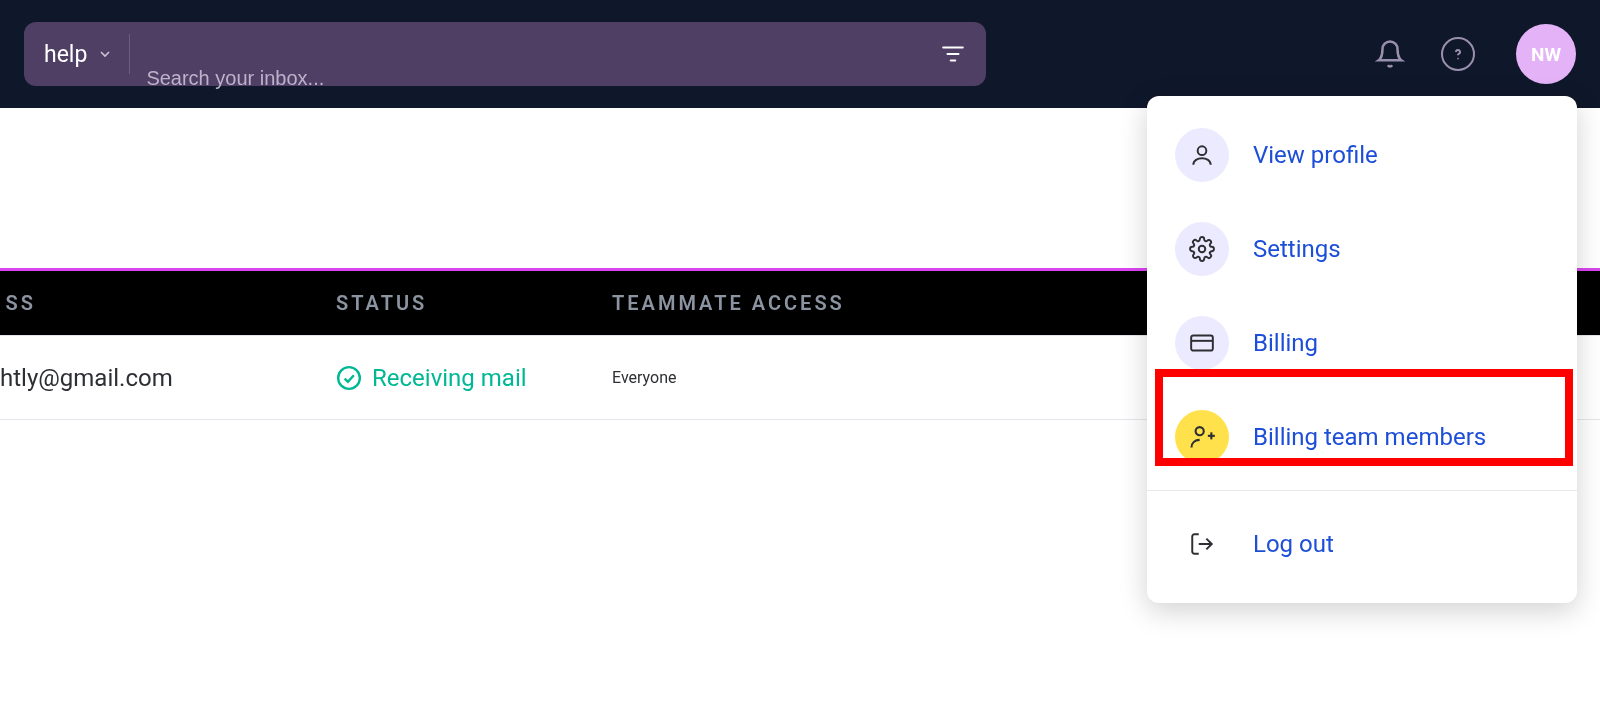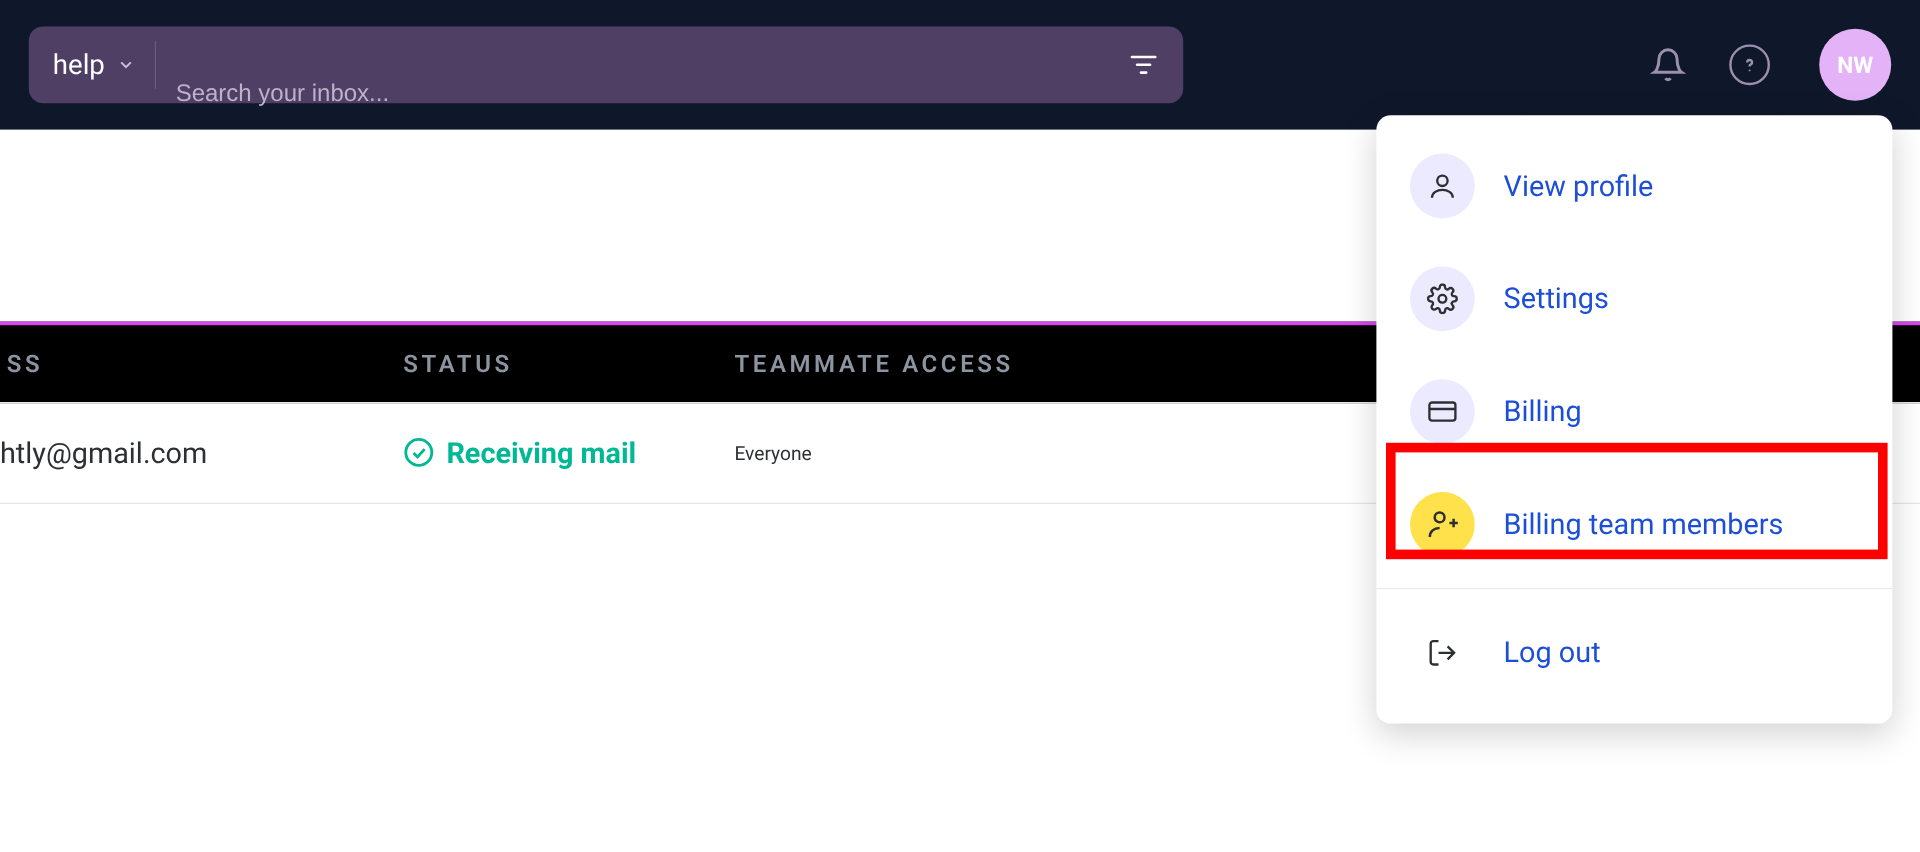--- a/index.html
+++ b/index.html
@@ -71,21 +71,21 @@
   .col-status { width: 276px; }
   .col-team   { flex: 1; }
 
   .row {
     height: 84px;
     display: flex;
     align-items: center;
     border-bottom: 1px solid #e3e6ea;
   }
   .cell-ss   { width: 336px; font-size: 24px; color: #2d2f33; }
-  .cell-status { width: 276px; display:flex; align-items:flex-start; gap:10px; color:#00b894; font-weight:700; font-size:24px;}
+  .cell-status { width: 276px; display:flex; align-items:center; gap:10px; color:#00b894; font-weight:400; font-size:24px;}
   .cell-team { flex:1; font-size:16px; color:#2d2f33; }
 
   
   .menu {
     position: absolute;
     top: 96px;
     right: 23px;
     width: 430px;
     background: #ffffff;
     border-radius: 12px;

